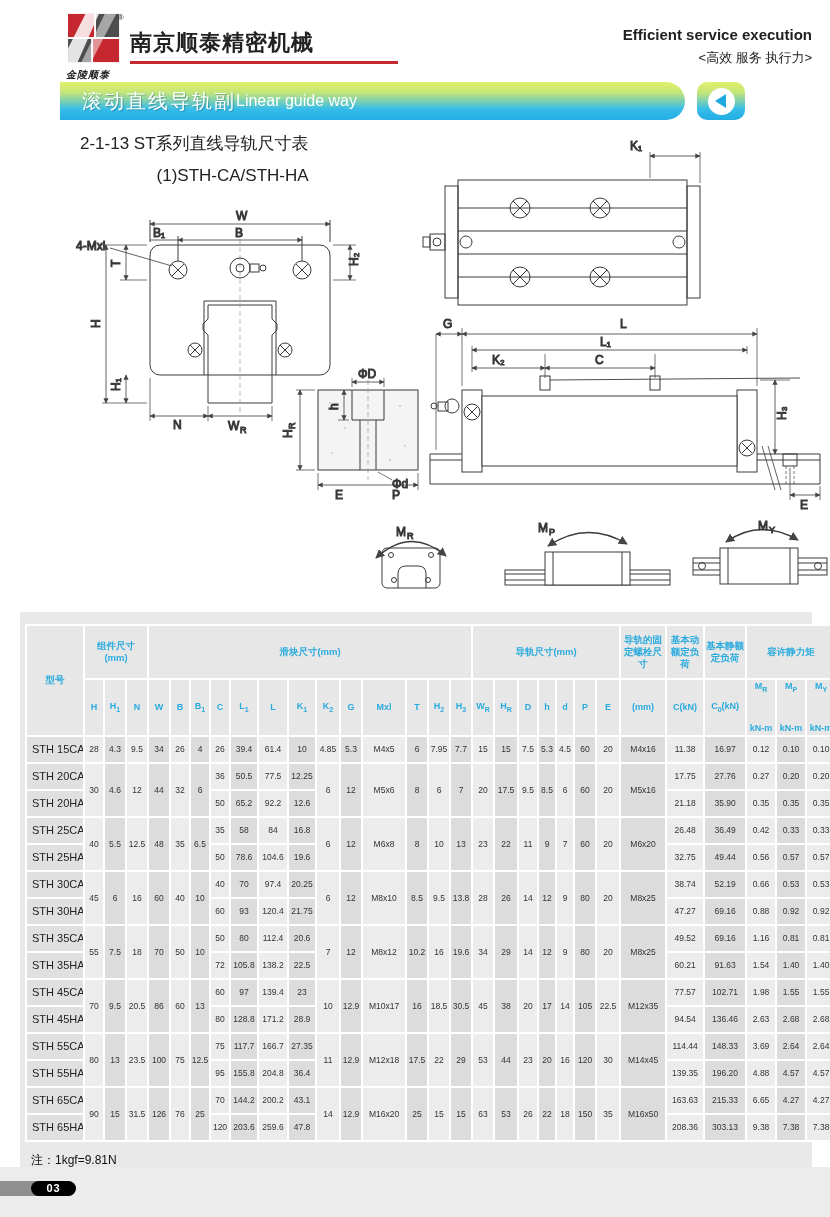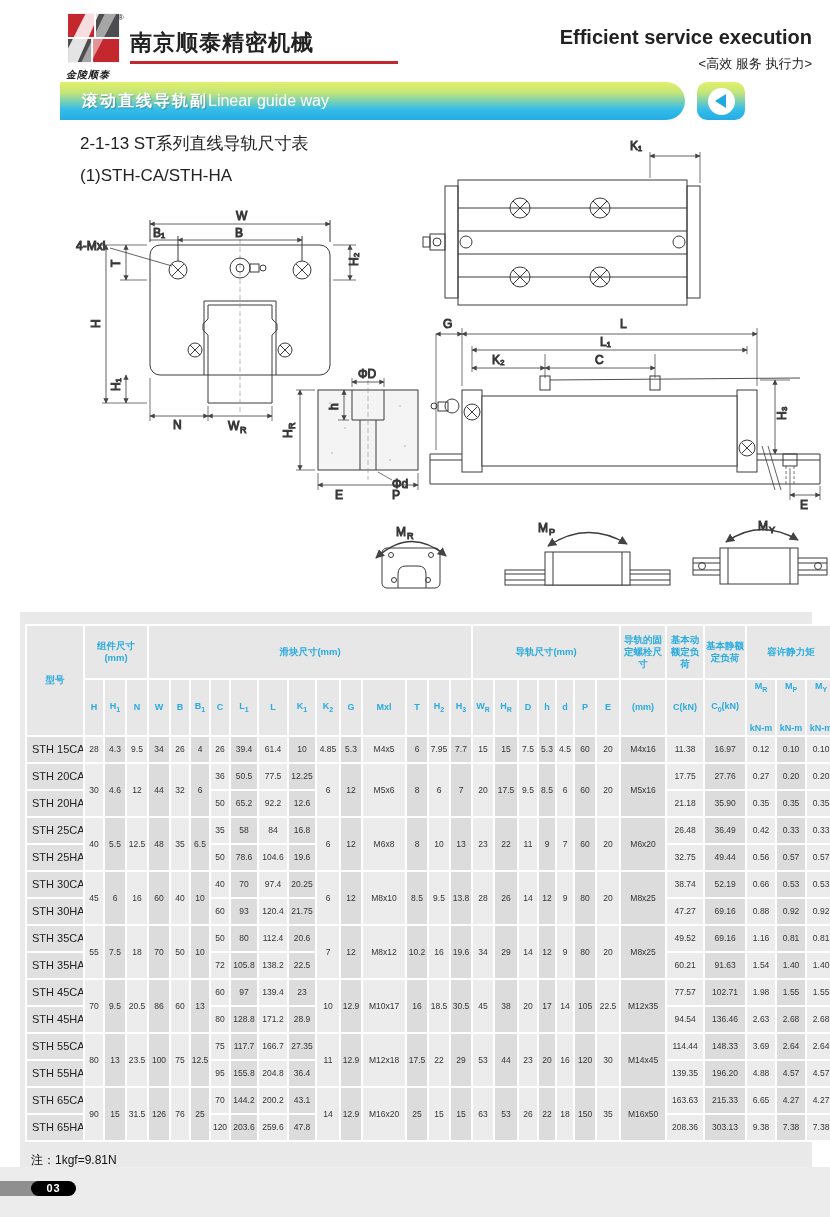--- a/index.html
+++ b/index.html
@@ -7,40 +7,40 @@
   .page { position:relative; width:830px; height:1217px; overflow:hidden; background:#fff; }
 
   
   .hdr { position:absolute; top:8px; left:0; width:830px; height:72px; }
   .logo-wrap { position:absolute; left:66px; top:4px; width:60px; }
   .logo-sub { font-size:10px; font-weight:bold; font-style:italic; font-family:"Liberation Serif", serif; margin-top:0; letter-spacing:1px; }
   .company-block { position:absolute; left:130px; top:20px; }
   .company-name { font-size:22px; font-weight:bold; letter-spacing:1px; }
   .red-line { width:268px; height:3px; background:#c4272e; margin-top:3px; }
   .slogan { position:absolute; right:18px; top:18px; text-align:right; }
-  .slogan-en { font-size:20px; font-weight:bold;padding-left:20px; }
+  .slogan-en { font-size:15px; font-weight:bold;padding-left:20px; }
   .slogan-cn { font-size:13px; margin-top:6px; }
 
   
   .banner-row { position:absolute; top:82px; left:60px; width:752px; height:38px; }
   .banner { position:absolute; left:0; top:0; width:625px; height:38px;
     background:linear-gradient(180deg,#e3f06b 0%,#c3e579 28%,#35bcea 72%,#23ace3 100%);
     border-radius:0 19px 19px 0; display:flex; align-items:center; padding-left:22px; }
-  .banner-cn { color:#fff; font-size:16px; font-weight:bold; letter-spacing:2px; text-shadow:1px 1px 1px rgba(0,60,90,.35); }
+  .banner-cn { color:#fff; font-size:20px; font-weight:normal; letter-spacing:2px; text-shadow:1px 1px 1px rgba(0,60,90,.35); }
   .banner-en { color:#fff; font-size:16px; }
   .back-btn { position:absolute; left:637px; top:0; width:48px; height:38px;
     background:linear-gradient(180deg,#e3f06b 0%,#c3e579 28%,#35bcea 72%,#23ace3 100%);
     border-radius:10px; display:flex; align-items:center; justify-content:center; cursor:pointer; }
   .back-circle { width:27px; height:27px; border-radius:50%; background:#fff; display:flex; align-items:center; justify-content:center; }
   .back-tri { width:0; height:0; border-top:7px solid transparent; border-bottom:7px solid transparent; border-right:11px solid #1fa9e0; margin-right:2px; }
 
   
   .titles { position:absolute; left:80px; top:132px; z-index:2; }
   .sec-title { font-size:17px; margin-bottom:11px; }
-  .sec-sub { font-size:17px; }
+  .sec-sub { font-size:17px;text-align:right; }
 
   
   .diagram { position:absolute; left:0; top:128px; width:830px; height:482px; z-index:1; }
   .diagram svg text { font-family:"Liberation Sans", sans-serif; font-size:12px; fill:#222; }
   .diagram svg text.svgsub { font-size:9px; }
 
   
   .panel { position:absolute; left:20px; top:612px; width:792px; background:#e9e9e9; padding:12px 5px 4px 5px; }
   table { width:100%; table-layout:fixed; border-collapse:separate; border-spacing:2px; background:#fff; }
   th, td { text-align:center; vertical-align:middle; overflow:hidden; }

